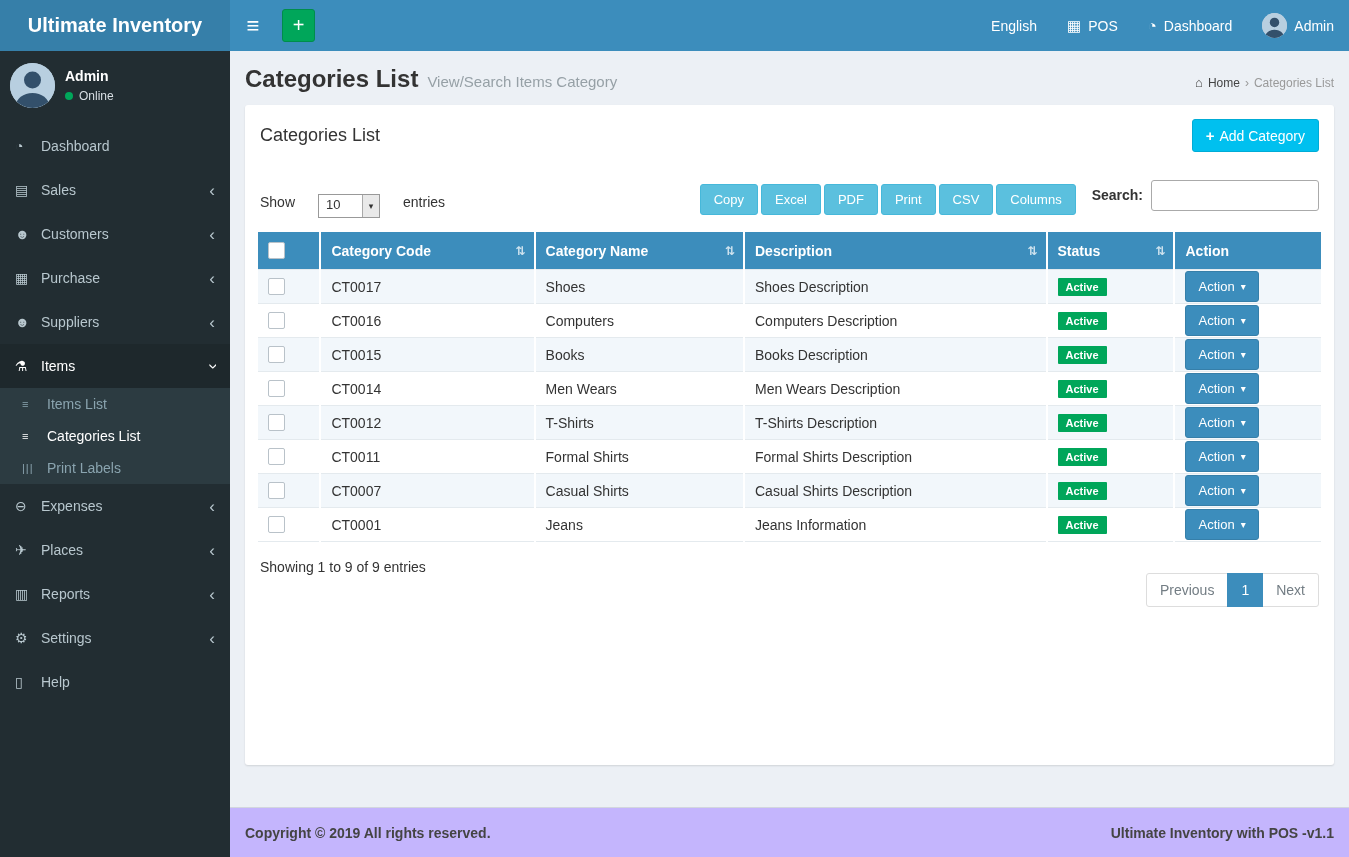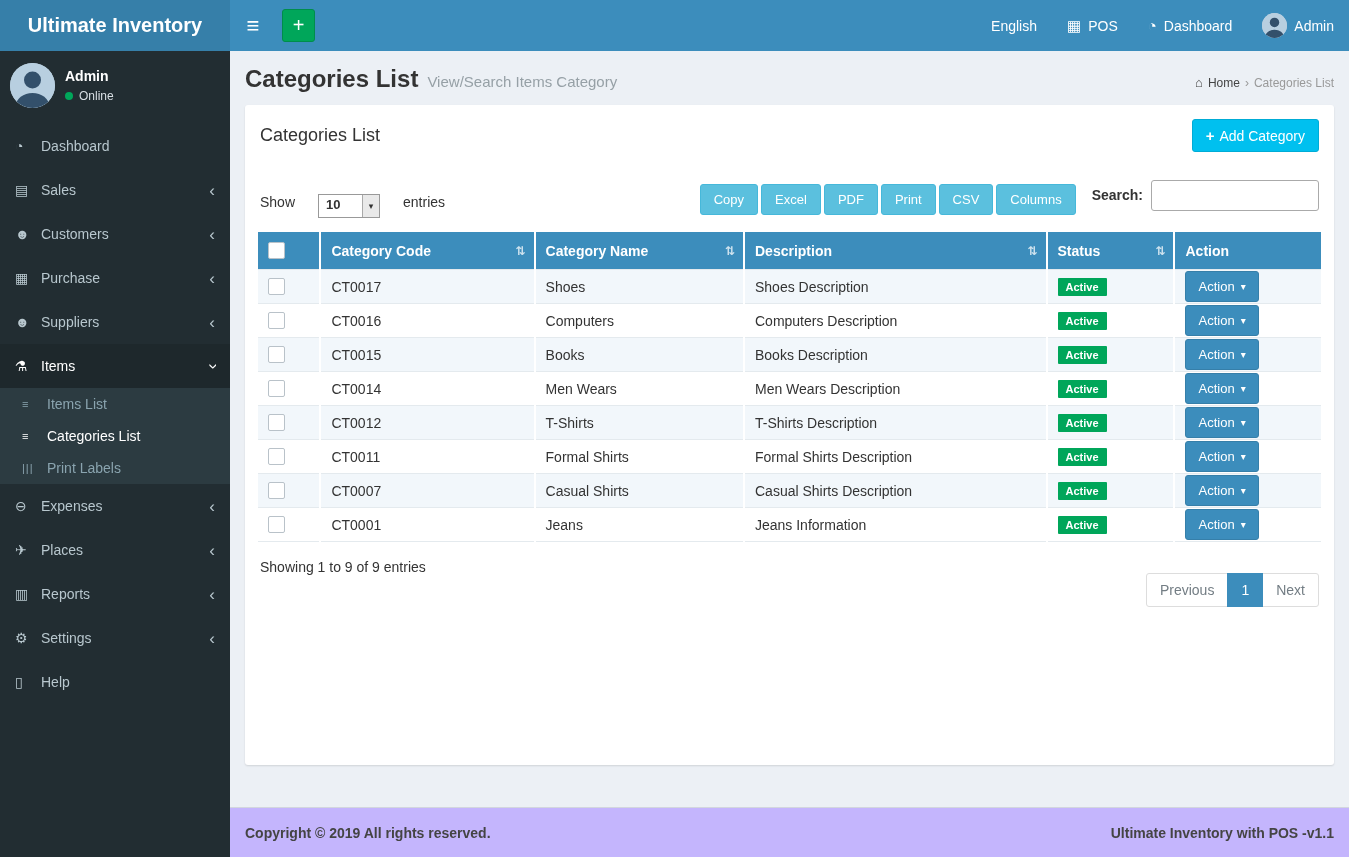--- a/index.html
+++ b/index.html
@@ -75,21 +75,21 @@
     background:#00c0ef; border:1px solid #00acd6; color:#fff; font-size:14px;
     padding:7px 13px; border-radius:3px; cursor:pointer; display:flex; align-items:center; gap:5px;
   }
   .add-btn .plus { font-weight:bold; font-size:15px; }
 
   .controls { display:flex; align-items:center; padding:6px 2px 14px; }
   .show-group { display:flex; align-items:flex-start; gap:23px; font-size:14px; color:#333;margin-top:22px; }
   .length-select {
     width:62px; height:24px; border:1px solid #999; background:#fff; display:flex; align-items:stretch; cursor:pointer;
   }
-  .sel-val { flex:1; padding:2px 0 0 7px; font-size:13px;font-weight:bold; }
+  .sel-val { flex:1; padding:2px 0 0 7px; font-size:13px; }
   .sel-arrow {
     width:17px; background:#e9e9e9; border-left:1px solid #a9a9a9; font-size:9px;
     display:flex; align-items:center; justify-content:center; color:#333;
   }
   .export-group { margin-left:auto; display:flex; gap:3px; }
   .export-btn {
     background:#5bc0de; border:1px solid #46b8da; color:#fff; font-size:13px;
     padding:7px 13px; border-radius:3px; cursor:pointer;margin-top:8px;
   }
   .search-group { display:flex; align-items:center; gap:8px; margin-left:16px; }

